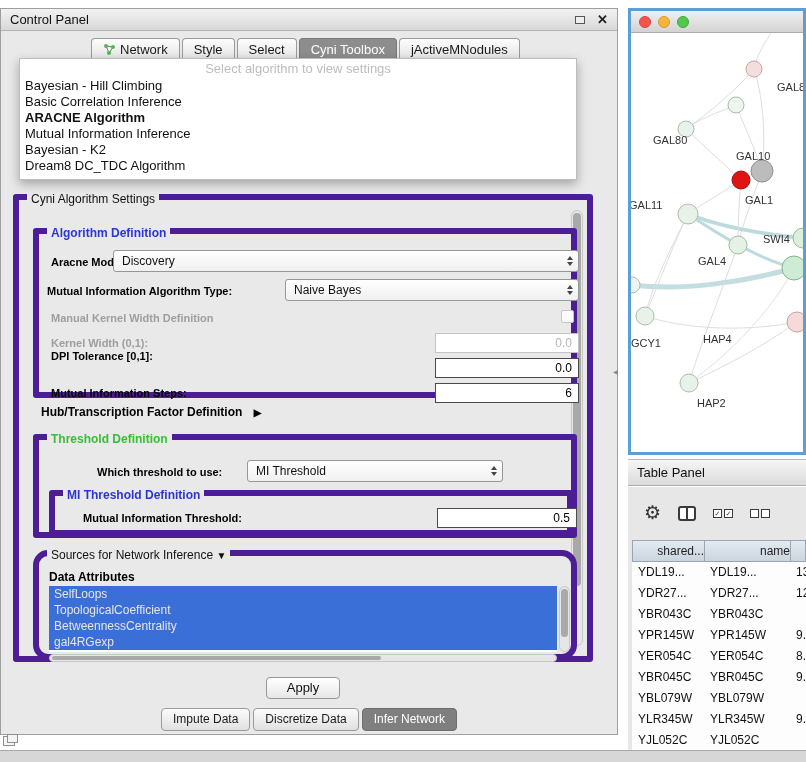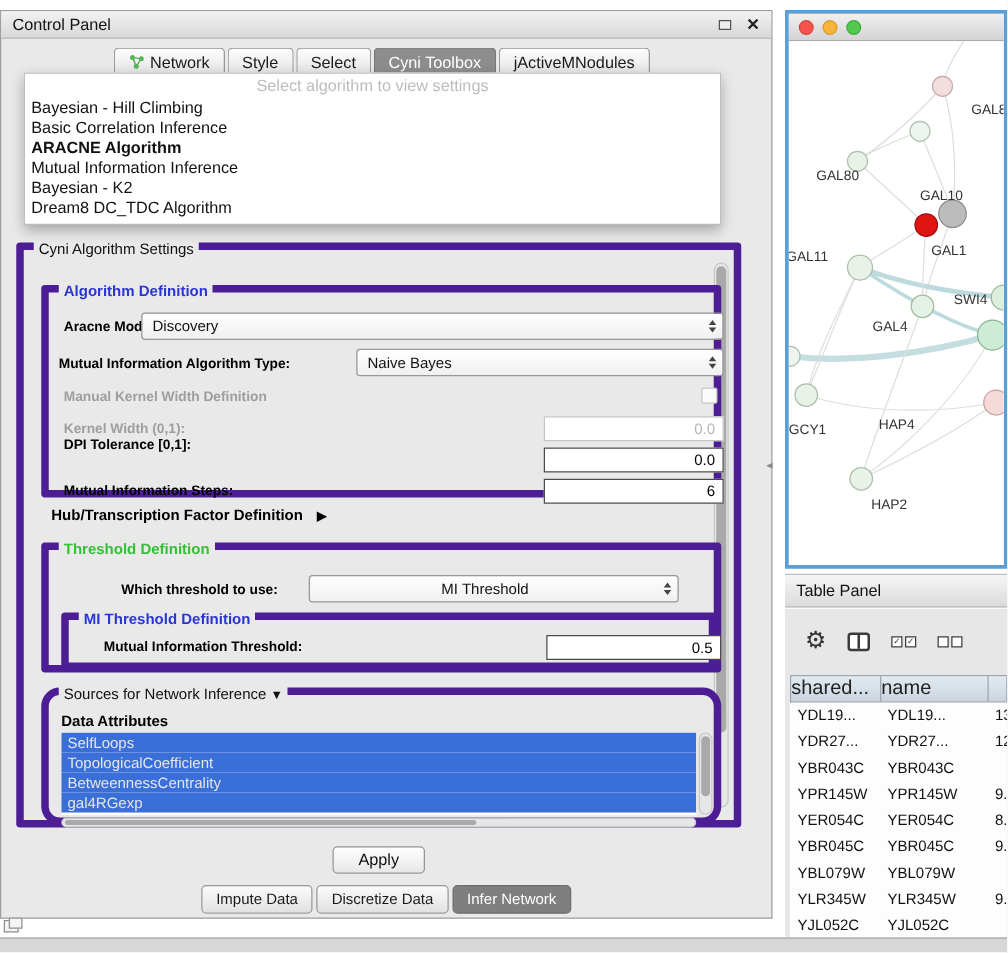--- a/index.html
+++ b/index.html
@@ -76,21 +76,21 @@
   .tp-header { position:absolute; left:628px; top:459px; width:178px; height:27px; background:linear-gradient(#f5f5f5,#dbdbdb); border-top:1px solid #bbb; border-bottom:1px solid #aeaeae; font-size:13px; line-height:26px; padding-left:9px; color:#111; }
   .tp-body { position:absolute; left:628px; top:487px; width:178px; height:263px; background:#e7e7e7; overflow:hidden; }
   .tp-toolbar { position:absolute; left:16px; top:14px; display:flex; align-items:center; gap:17px; height:24px; }
   .gear { font-size:19px; color:#333; line-height:22px; }
   .cols-ico { position:relative; width:18px; height:15px; border:2px solid #3a3a3a; border-radius:3px; background:#fff; }
   .cols-ico::after { content:""; position:absolute; left:6px; top:0; bottom:0; width:2px; background:#3a3a3a; }
   .pair { display:flex; gap:2px; }
   .mini-box { width:9px; height:9px; border:1.5px solid #3a3a3a; background:#fff; font-size:7px; line-height:8px; text-align:center; color:#3a3a3a; }
   .table { position:absolute; left:4px; top:53px; right:0; bottom:0; background:#fdfdfd; }
   .thead { display:flex; height:22px; background:linear-gradient(#e3eaf1,#cbd5df); border:1px solid #9aa6b1; border-right:none; }
-  .thcell { font-size:16px; color:#222; line-height:20px; text-align:left; border-right:1px solid #9aa6b1; overflow:hidden; white-space:nowrap; }
+  .thcell { font-size:12px; color:#222; line-height:20px; text-align:right; border-right:1px solid #9aa6b1; overflow:hidden; white-space:nowrap; }
   .trow { display:flex; height:21px; line-height:21px; }
   .tcell { font-size:12px; color:#111; padding-left:6px; overflow:hidden; white-space:nowrap; }
   .c0 { width:72px; } .c1 { width:86px; } .c2 { flex:1; }
 
   
   .bottom-bar { position:absolute; left:0; top:750px; width:806px; height:12px; background:#d7d7d7; border-top:1px solid #a8a8a8; }
   .mini-restore { position:absolute; left:3px; top:736px; width:12px; height:10px; border:1px solid #8f8f8f; background:#f4f4f4; }
   .mini-restore::after { content:""; position:absolute; left:3px; top:-3px; width:9px; height:7px; border:1px solid #8f8f8f; background:#f4f4f4; }
 </style>
 </head>
@@ -186,21 +186,21 @@
 
       <div class="hub-row" style="left:22px; top:205px;">
         <span>Hub/Transcription Factor Definition</span>
         <span class="arr">▶</span>
       </div>
 
       <div class="gbox" style="left:14px; top:234px; width:544px; height:104px;">
         <span class="gtitle green">Threshold Definition</span>
 
         <span class="lbl" style="left:58px; top:26px;text-align:right;">Which threshold to use:</span>
-        <div class="combo" style="left:208px; top:20px; width:296px; height:22px;text-align:center;">
+        <div class="combo" style="left:208px; top:20px; width:256px; height:22px;">
           <span>MI Threshold</span>
           <span class="spin">
               <i class="up"></i>
               <i class="dn"></i>
             </span>
         </div>
 
         <div class="gbox" style="left:10px; top:50px; width:524px; height:46px;">
           <span class="gtitle blue">MI Threshold Definition</span>
           <span class="lbl" style="left:28px; top:16px;">Mutual Information Threshold:</span>

